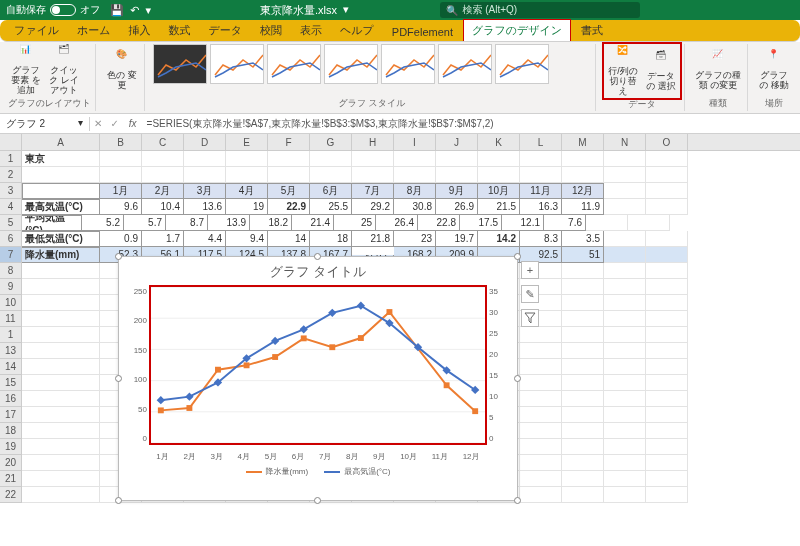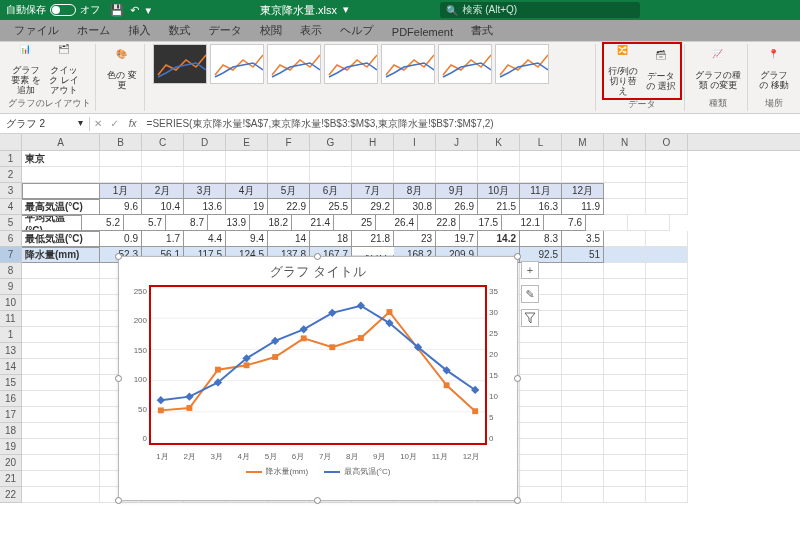--- a/index.html
+++ b/index.html
@@ -6,21 +6,21 @@
 body { background: #fff; width: 800px; height: 546px; overflow: hidden; font-size: 11px; color: #333; }
 
 .titlebar { height: 20px; background: #107c41; color: #fff; display: flex; align-items: center; padding: 0 6px; gap: 10px; }
 .titlebar .autosave { display: flex; align-items: center; gap: 4px; font-size: 10px; }
 .titlebar .switch { width: 26px; height: 12px; border: 1px solid #fff; border-radius: 6px; position: relative; }
 .titlebar .switch::after { content:""; position:absolute; left:1px; top:1px; width:8px; height:8px; background:#fff; border-radius:50%; }
 .titlebar .qat { display:flex; gap:6px; }
 .titlebar .docname { position:absolute; left:50%; transform:translateX(-140px); display:flex; align-items:flex-start; gap:6px; font-size: 11px;}
 .titlebar .searchbox { position:absolute; left:50%; transform:translateX(40px); width:200px; height:16px; background:#0a5c31; border-radius:3px; display:flex; align-items:center; padding:0 6px; color:#cfe8d9; gap:4px; font-size:10px;}
 
-.tabs { height: 22px; background: #a3a3a3; display:flex; align-items:flex-end; padding-left: 6px; gap: 2px; border-bottom: 1px solid #d0d0d0;}
+.tabs { height: 22px; background: #eab308; display:flex; align-items:flex-end; padding-left: 6px; gap: 2px; border-bottom: 1px solid #d0d0d0; border-radius: 7px;}
 .tabs .tab { padding: 3px 8px; font-size: 11px; color:#333; cursor:pointer;}
 .tabs .tab.active { border:1px solid #c00; border-bottom:none; background:#fff; color:#107c41;}
 
 .ribbon { height: 72px; background: #f3f2f1; border-bottom: 1px solid #d0d0d0; display:flex; padding: 2px 4px; gap: 4px; }
 .rgrp { border-right: 1px solid #d8d8d8; padding: 0 4px; display:flex; flex-direction:column; justify-content:space-between;}
 .rgrp .body { display:flex; gap:2px;}
 .rgrp .lbl { text-align:center; font-size:9px; color:#666; padding-bottom:1px;}
 .rbtn { display:flex; flex-direction:column; align-items:center; justify-content:center; width:36px; height:52px; font-size:9px; text-align:center; gap:2px; cursor:pointer;}
 .rbtn .ic { width:20px; height:20px;}
 .rbtn.wide { width:50px; }
@@ -95,20 +95,21 @@
 <div class="tabs">
   <div class="tab">ファイル</div>
   <div class="tab">ホーム</div>
   <div class="tab">挿入</div>
   <div class="tab">数式</div>
   <div class="tab">データ</div>
   <div class="tab">校閲</div>
   <div class="tab">表示</div>
   <div class="tab">ヘルプ</div>
   <div class="tab">PDFelement</div>
+  <div class="tab active">グラフのデザイン</div>
   <div class="tab">書式</div>
 </div>
 
 <div class="ribbon">
   <div class="rgrp">
     <div class="body">
       <div class="rbtn">
           <div class="ic">📊</div>
           <div class="txt">グラフ要素
 を追加</div>
@@ -155,20 +156,21 @@
           </svg></div>
       <div class="cstyle"><svg>
             <polyline points="4,30 12,20 22,25 32,15 42,22 52,10" stroke="#ed7d31" fill="none" stroke-width="1.5"></polyline>
             <polyline points="4,32 12,28 22,22 32,20 42,18 52,25" stroke="#4472c4" fill="none" stroke-width="1.5"></polyline>
           </svg></div>
       <div class="cstyle"><svg>
             <polyline points="4,30 12,20 22,25 32,15 42,22 52,10" stroke="#ed7d31" fill="none" stroke-width="1.5"></polyline>
             <polyline points="4,32 12,28 22,22 32,20 42,18 52,25" stroke="#4472c4" fill="none" stroke-width="1.5"></polyline>
           </svg></div>
     </div>
+    <div class="lbl">グラフ スタイル</div>
   </div>
   <div class="rgrp">
     <div class="body redbox2">
       <div class="rbtn">
           <div class="ic">🔀</div>
           <div class="txt">行/列の
 切り替え</div>
         </div>
       <div class="rbtn">
           <div class="ic">🗃</div>
@@ -308,21 +310,21 @@
           <div class="cell hdrcell" style="width: 42px;">12月</div>
           <div class="cell" style="width: 42px;"></div>
           <div class="cell" style="width: 42px;"></div>
         </div>
         <div class="gridrow">
           <div class="cell tblhdrcell" style="width: 78px;">最高気温(°C)</div>
           <div class="cell datacell" style="width: 42px;">9.6</div>
           <div class="cell datacell" style="width: 42px;">10.4</div>
           <div class="cell datacell" style="width: 42px;">13.6</div>
           <div class="cell datacell" style="width: 42px;">19</div>
-          <div class="cell datacell" style="width: 42px;">22.9</div>
+          <div class="cell datacell" style="width: 42px; font-weight: bold;">22.9</div>
           <div class="cell datacell" style="width: 42px;">25.5</div>
           <div class="cell datacell" style="width: 42px;">29.2</div>
           <div class="cell datacell" style="width: 42px;">30.8</div>
           <div class="cell datacell" style="width: 42px;">26.9</div>
           <div class="cell datacell" style="width: 42px;">21.5</div>
           <div class="cell datacell" style="width: 42px;">16.3</div>
           <div class="cell datacell" style="width: 42px;">11.9</div>
           <div class="cell" style="width: 42px;"></div>
           <div class="cell" style="width: 42px;"></div>
         </div>

